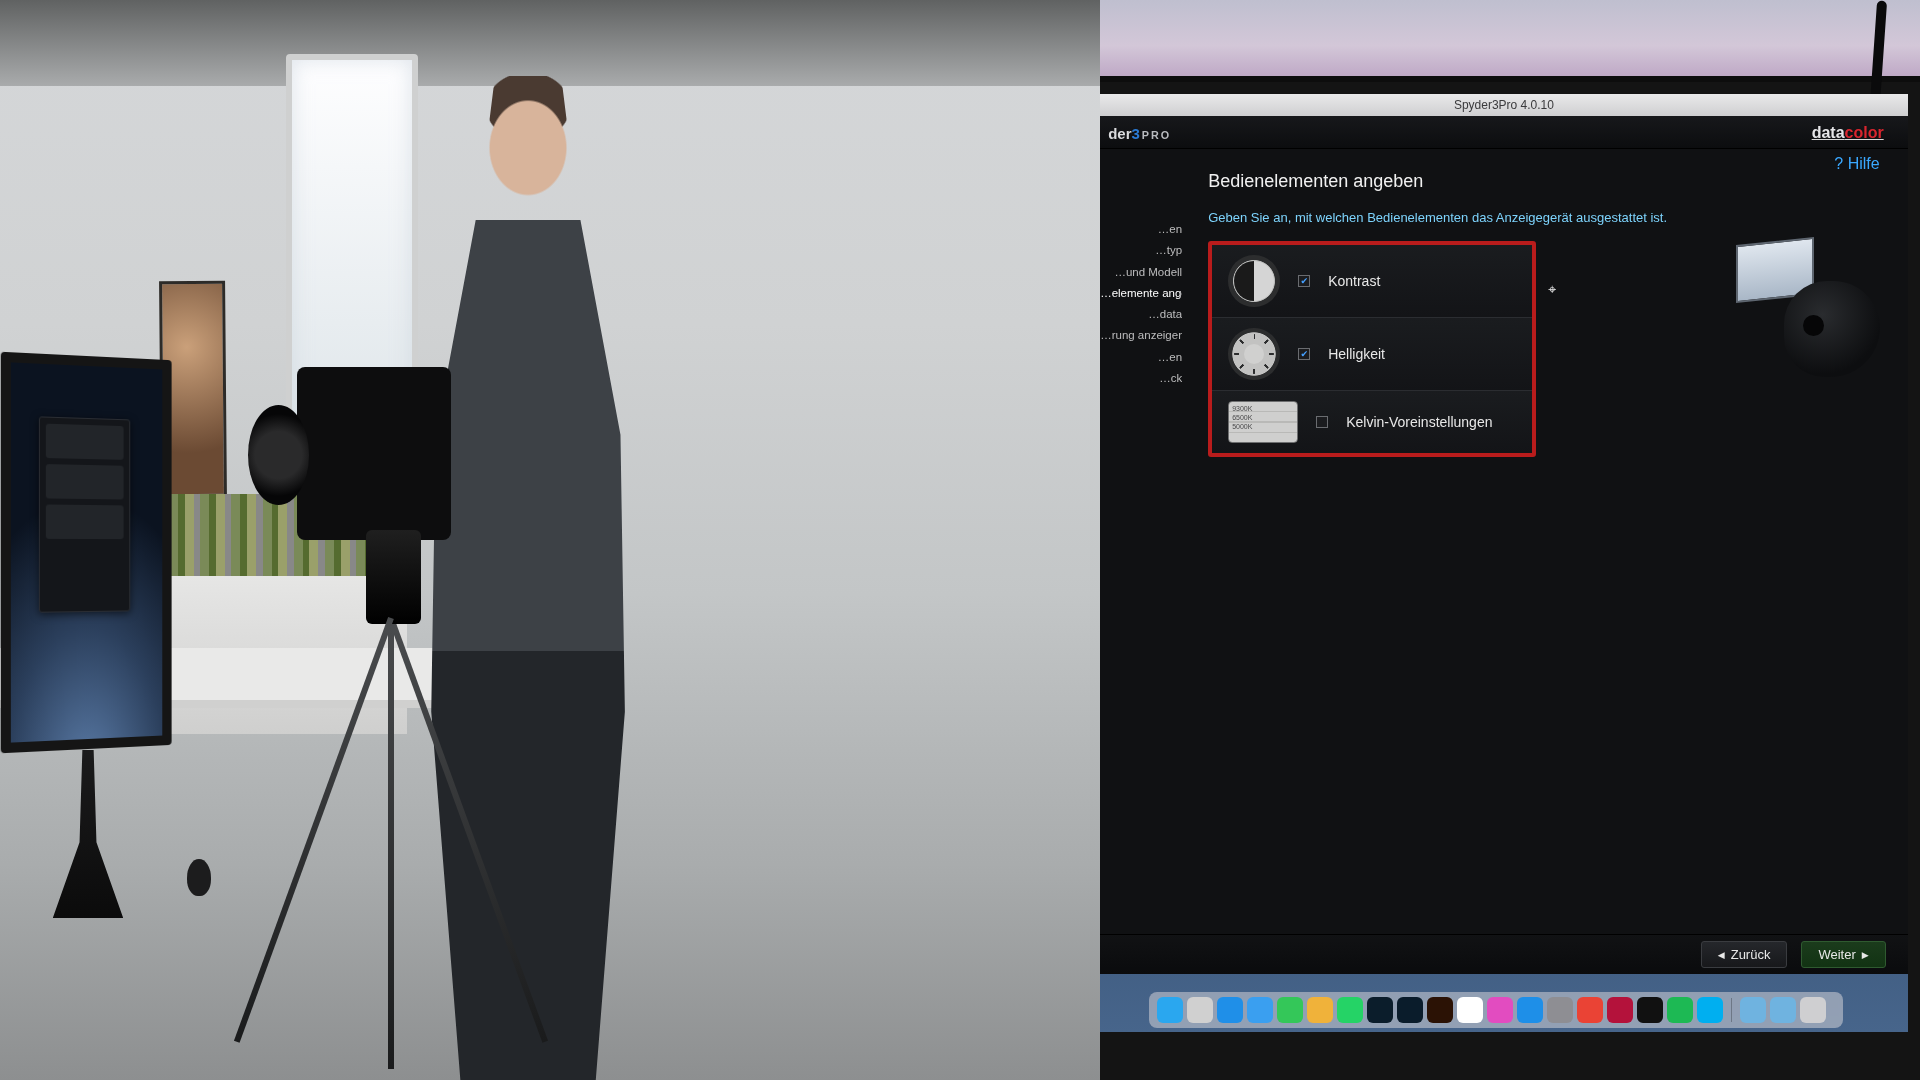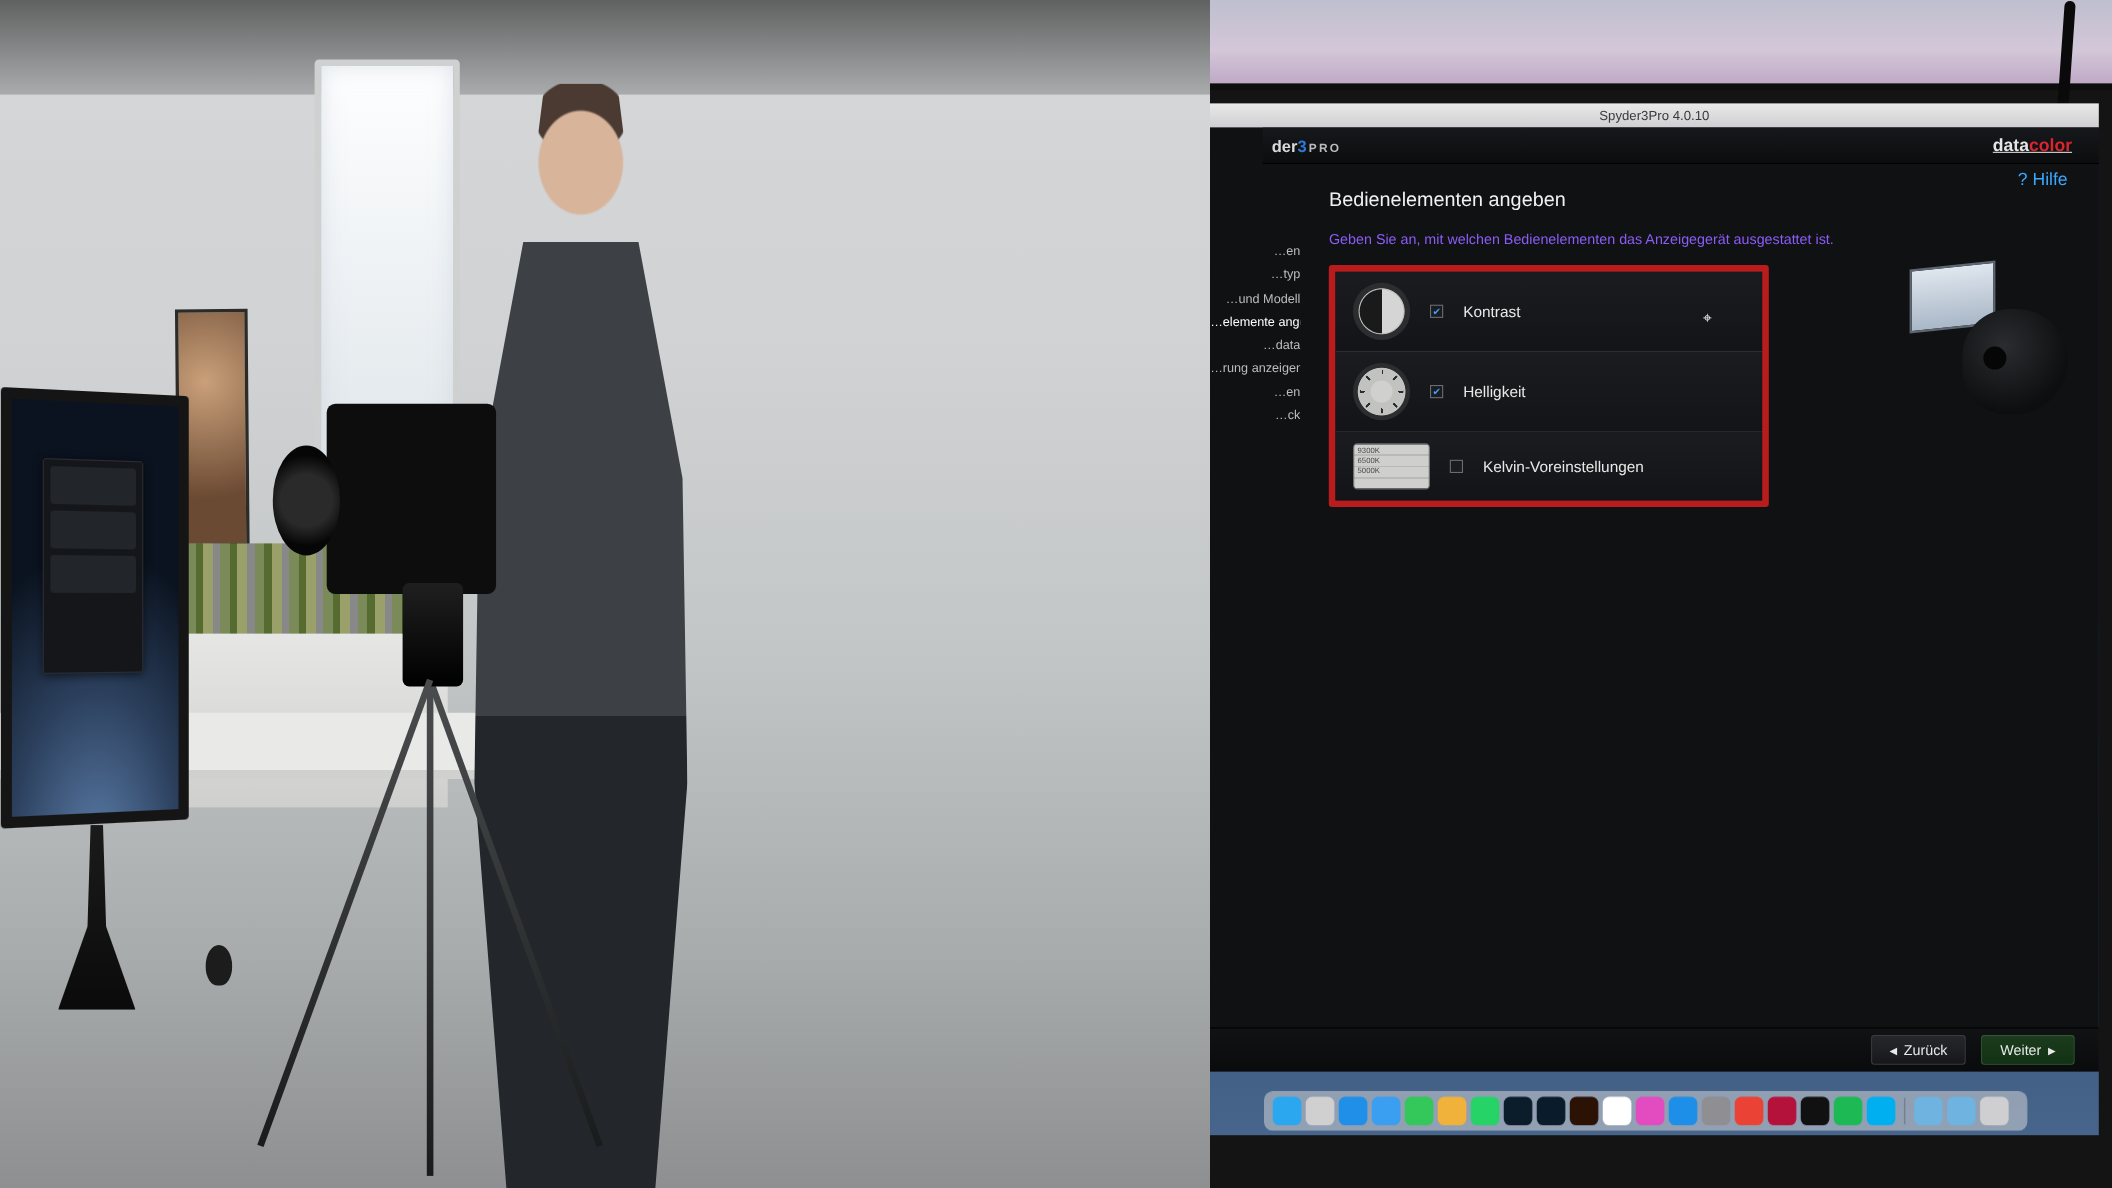--- a/index.html
+++ b/index.html
@@ -129,41 +129,40 @@
   .spyder-window{
     position:absolute; left:0; right:0; top:22px; bottom:58px;
     background:#101113; color:#d7d7d7;
     font-size:15px;
   }
   .sw-header{
     display:flex; justify-content:space-between; align-items:flex-end;
     padding:8px 24px 6px 8px;
     border-bottom:1px solid #000;
     background:linear-gradient(#17181b,#0c0d0f);
-    margin-left:48px;
   }
   .logo{font-weight:600;color:#d9dadc;}
   .logo .blue{color:#2a7bd6;}
   .logo .pro{font-size:.72em;letter-spacing:2px;margin-left:2px;color:#b9bbbf;}
   .brand{font-weight:700;font-size:16px;text-decoration:underline;}
   .brand .dc{color:#e6e6e8;} .brand .red{color:#d9252e;}
 
   .sw-body{ display:flex; height:calc(100% - 78px); }
   .sidebar{
     width:90px; padding:70px 8px 0 0; font-size:11.5px; color:#bdbdbe; line-height:1.85;
     text-align:right;
   }
   .sidebar .step{white-space:nowrap;overflow:hidden;text-overflow:clip;}
   .sidebar .active{color:#fff;}
   .content{ flex:1; padding:22px 30px 0 18px; position:relative;}
   .page-title{font-size:18px;color:#f1f1f1;margin-bottom:18px;}
-  .page-sub{font-size:13px;color:#8b5cf6;margin-bottom:16px;}
+  .page-sub{font-size:13px;color:#7dd3fc;margin-bottom:16px;}
   .ctl-panel{
-    width:400px;
-    border:6px solid #b91c1c; border-radius:3px; overflow:hidden;
+    width:328px;
+    border:4px solid #b91c1c; border-radius:3px; overflow:hidden;
   }
   .ctl-row{
     display:flex; align-items:center; gap:18px;
     padding:10px 16px;
     background:linear-gradient(#1a1c1f,#131417);
     border-bottom:1px solid #2b2d31;
   }
   .ctl-row:last-child{border-bottom:none;}
   .ctl-icon{width:52px;height:52px;border-radius:50%;display:flex;align-items:center;justify-content:center;}
   .ic-contrast{background:radial-gradient(circle,#b9bab9 56%,#2c2d2e 58%);position:relative;}

